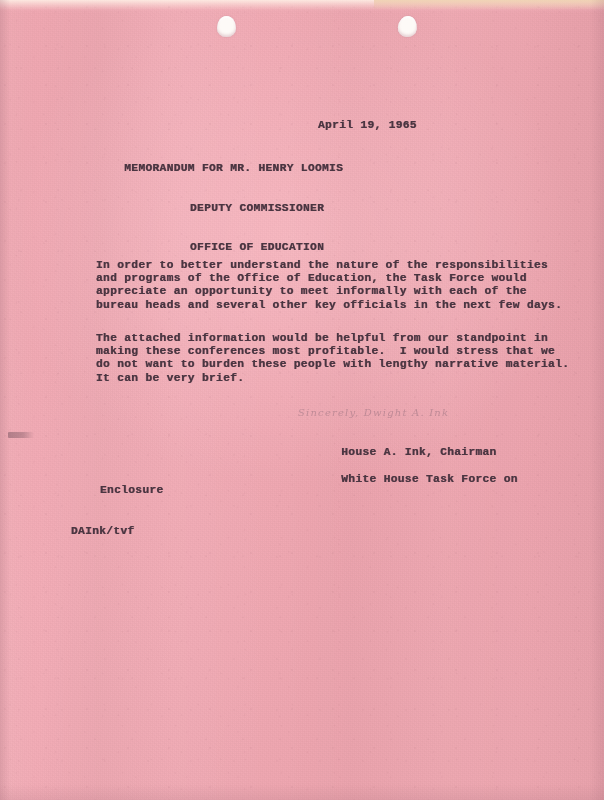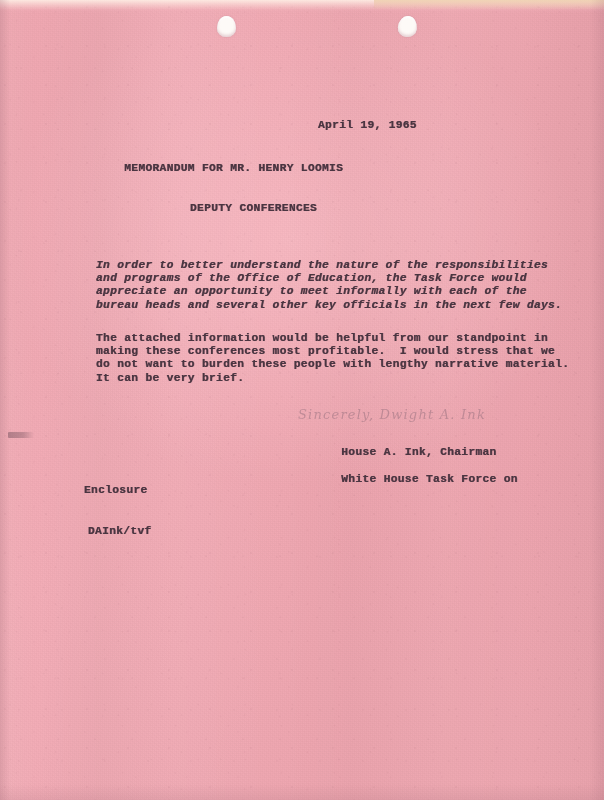--- a/index.html
+++ b/index.html
@@ -143,38 +143,38 @@
       -0.35px 0 0 rgba(74,53,65,0.30),
       0 0.4px 0.4px rgba(74,53,65,0.22);
     pointer-events: none;
   }
   .typed.bold  { font-weight: 700; }
 
   #date-line        { left: 318px; top: 119px; }
   #addressee-block  { left: 96px;  top: 149px; }
   #addressee-block .indented { padding-left: 94px; display: block; }
   #subject-line     { left: 95px;  top: 217px; }
-  #para-1           { left: 96px;  top: 259px; font-style: italic; }
+  #para-1           { left: 96px;  top: 259px; }
   #para-2           { left: 96px;  top: 332px; }
   #signature-block  { left: 313px; top: 433px; }
   #signature-block .edu-indent { padding-left: 10px; display: block; }
-  #enclosure-line   { left: 84px;  top: 484px; }
-  #initials-line    { left: 88px;  top: 525px; }
+  #enclosure-line   { left: 100px;  top: 484px; }
+  #initials-line    { left: 71px;  top: 525px; }
 
   
   #handwritten-signature {
     position: absolute;
     left: 298px;
     top: 407px;
     width: 190px;
     height: 18px;
     color: rgba(108,84,100,0.42);
     font-family: "DejaVu Serif", serif;
     font-style: italic;
-    font-size: 13px;
+    font-size: 10px;
     letter-spacing: 1.2px;
     white-space: pre;
     filter: blur(0.65px);
     opacity: 0.82;
     pointer-events: none;
   }
 </style>
 </head>
 <body>
 
@@ -193,21 +193,22 @@
 
   <div class="hole" id="hole-left"></div>
   <div class="hole" id="hole-right"></div>
 
   <div class="smudge-left-edge"></div>
 
   <div class="typed bold" id="date-line">April 19, 1965</div>
 
   <div class="typed bold" id="addressee-block">
     <span>MEMORANDUM FOR MR. HENRY LOOMIS</span><br>
-    <span class="indented">DEPUTY CONFERENCES</span>
+    <span class="indented">DEPUTY COMMISSIONER</span>
+    <span class="indented">OFFICE OF EDUCATION</span>
   </div>
 
 
   <div class="typed bold" id="para-1">In order to better understand the nature of the responsibilities
 and programs of the Office of Education, the Task Force would
 appreciate an opportunity to meet informally with each of the
 bureau heads and several other key officials in the next few days.</div>
 
   <div class="typed bold" id="para-2">The attached information would be helpful from our standpoint in
 making these conferences most profitable.  I would stress that we

